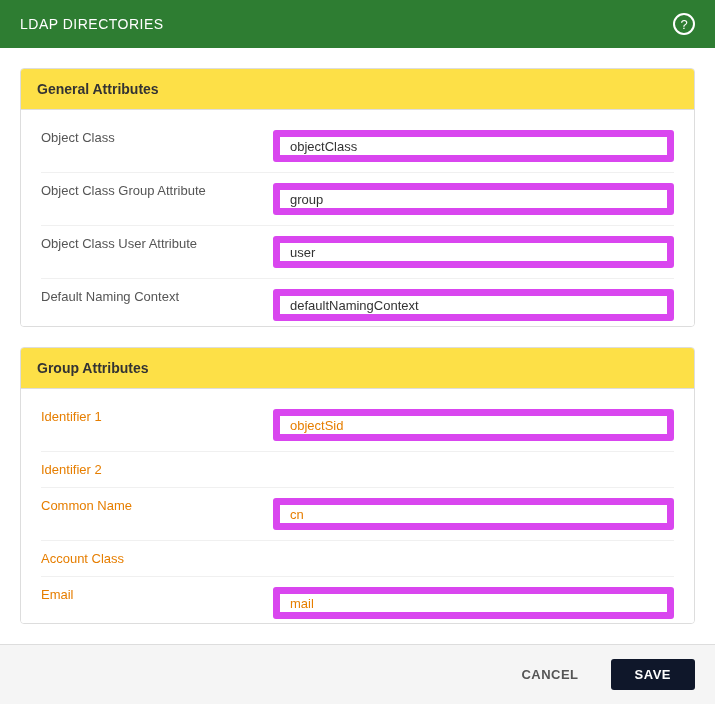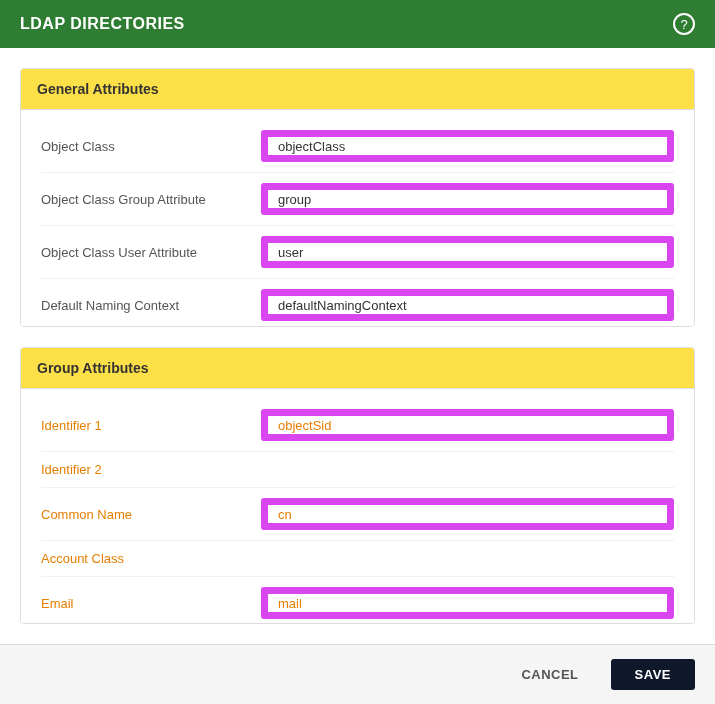--- a/index.html
+++ b/index.html
@@ -25,22 +25,22 @@
       color: #fff;
       padding: 0 20px;
       height: 48px;
       display: flex;
       align-items: center;
       justify-content: space-between;
       flex-shrink: 0;
     }
 
     .header-title {
-      font-size: 16px;
-      font-weight: bold;
+      font-size: 14px;
+      font-weight: normal;
       letter-spacing: 0.5px;
       color: #fff;
     }
 
     .header-help {
       width: 22px;
       height: 22px;
       border-radius: 50%;
       border: 2px solid #fff;
       display: flex;
@@ -75,23 +75,23 @@
       border-bottom: 1px solid #ddd;
     }
 
     .section-body {
       background: #fff;
       padding: 10px 20px;
     }
 
     .field-row {
       display: flex;
-      align-items: center;
       padding: 10px 0;
       border-bottom: 1px solid #f0f0f0;
+      gap: 12px;
     }
 
     .field-row:last-child {
       border-bottom: none;
     }
 
     .field-label {
       width: 220px;
       color: #555;
       font-size: 13px;

